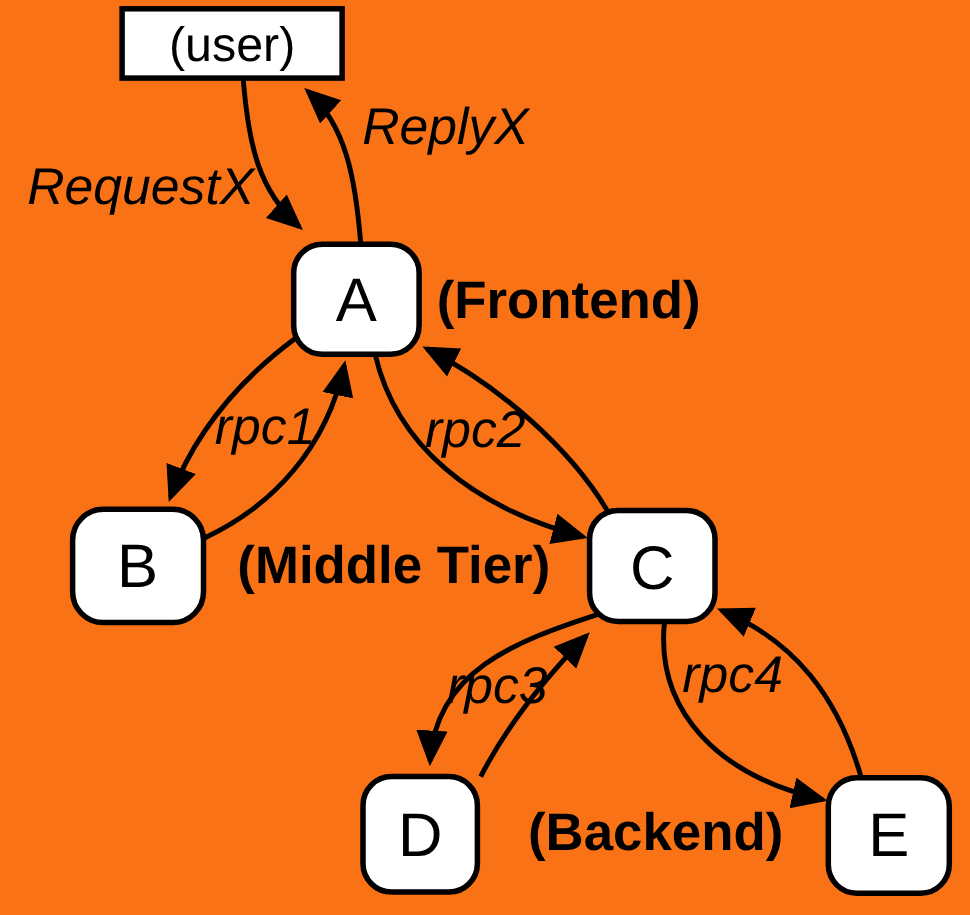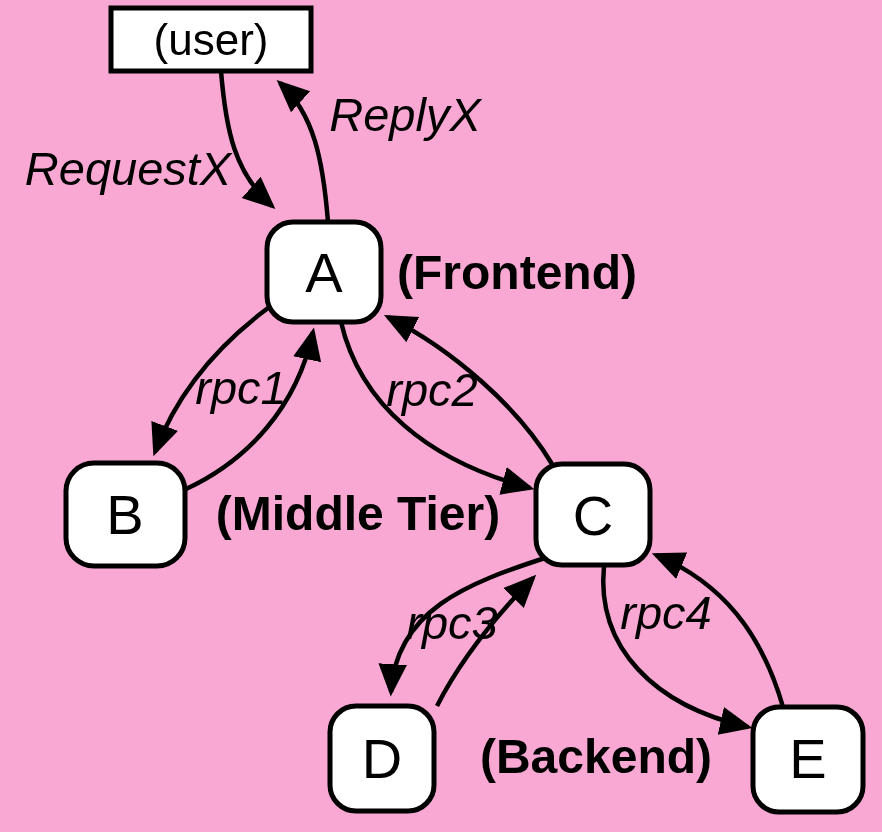--- a/index.html
+++ b/index.html
@@ -4,21 +4,21 @@
 <style>
   html, body {
     margin: 0;
     padding: 0;
     background: #ffffff;
   }
   .stage {
     position: relative;
     width: 882px;
     height: 832px;
-    background: #f9a8d4;
+    background: #f97316;
     overflow: hidden;
   }
   svg { display: block; }
   .edge {
     fill: none;
     stroke: #000000;
     stroke-width: 4.5;
   }
   .node-box {
     fill: #ffffff;

